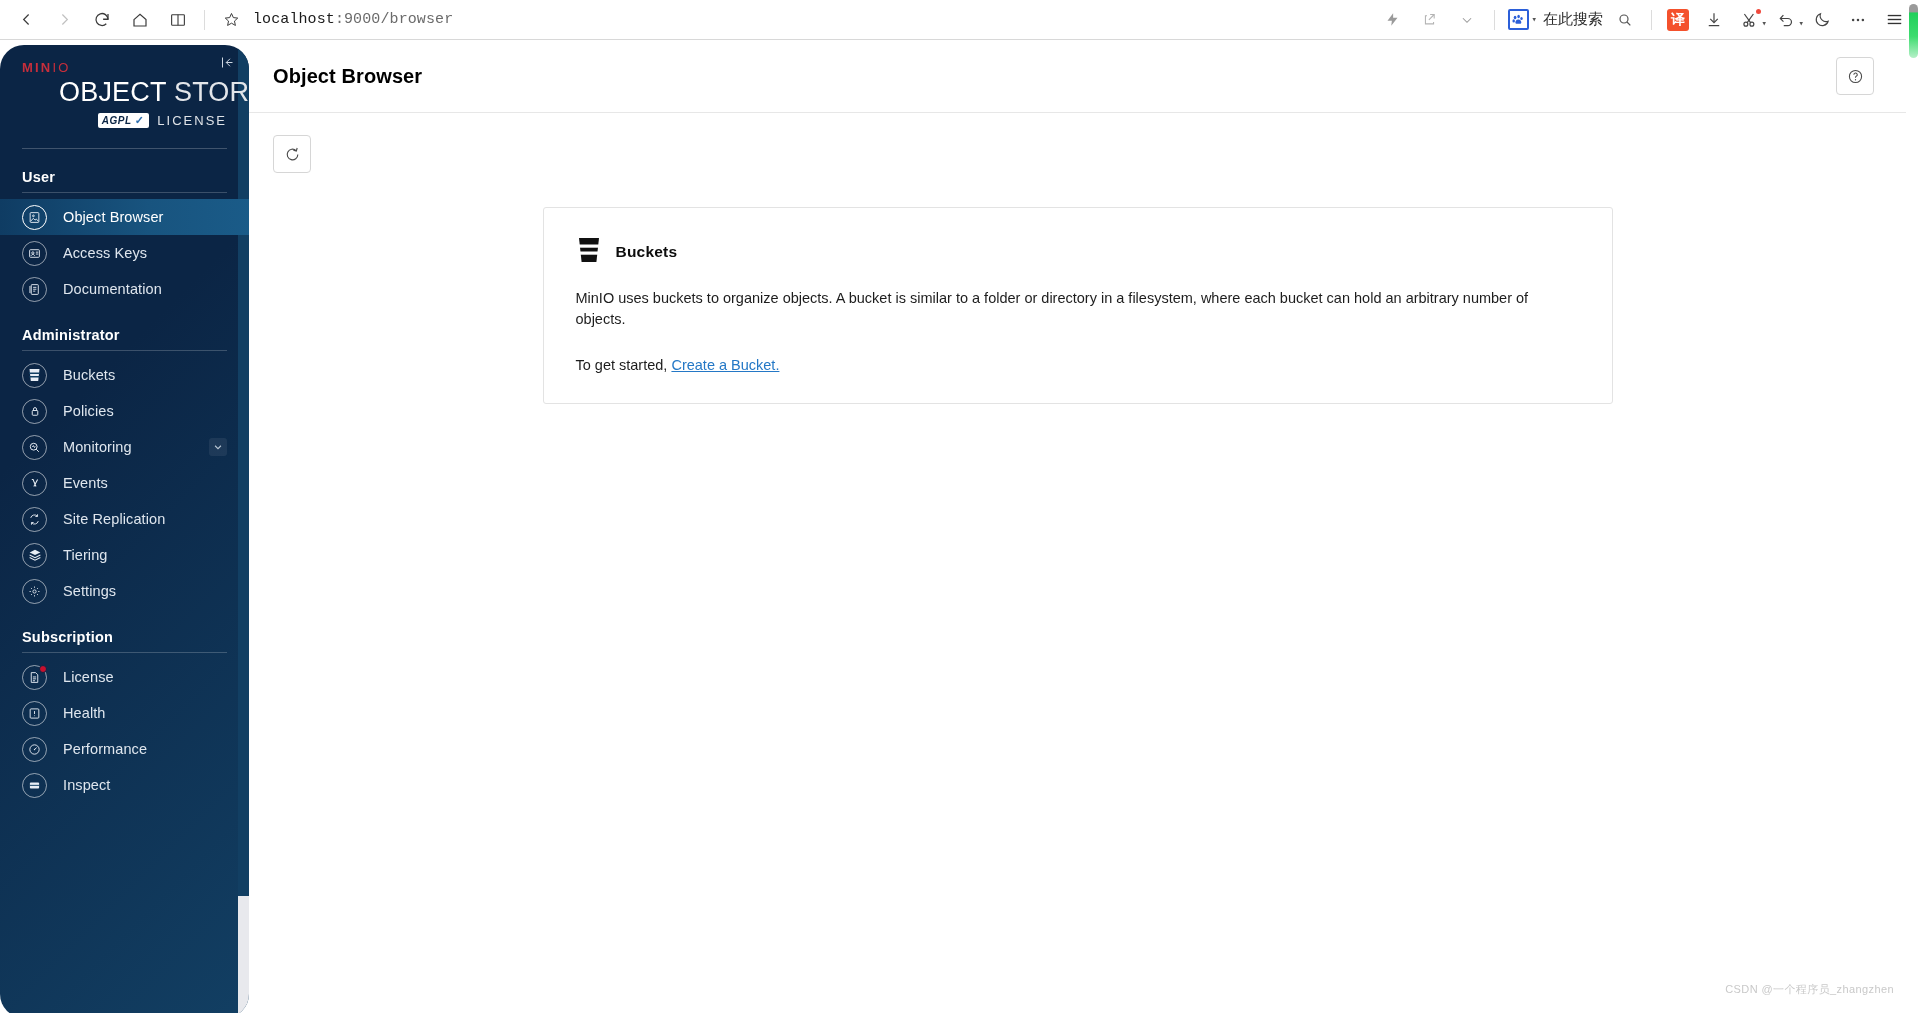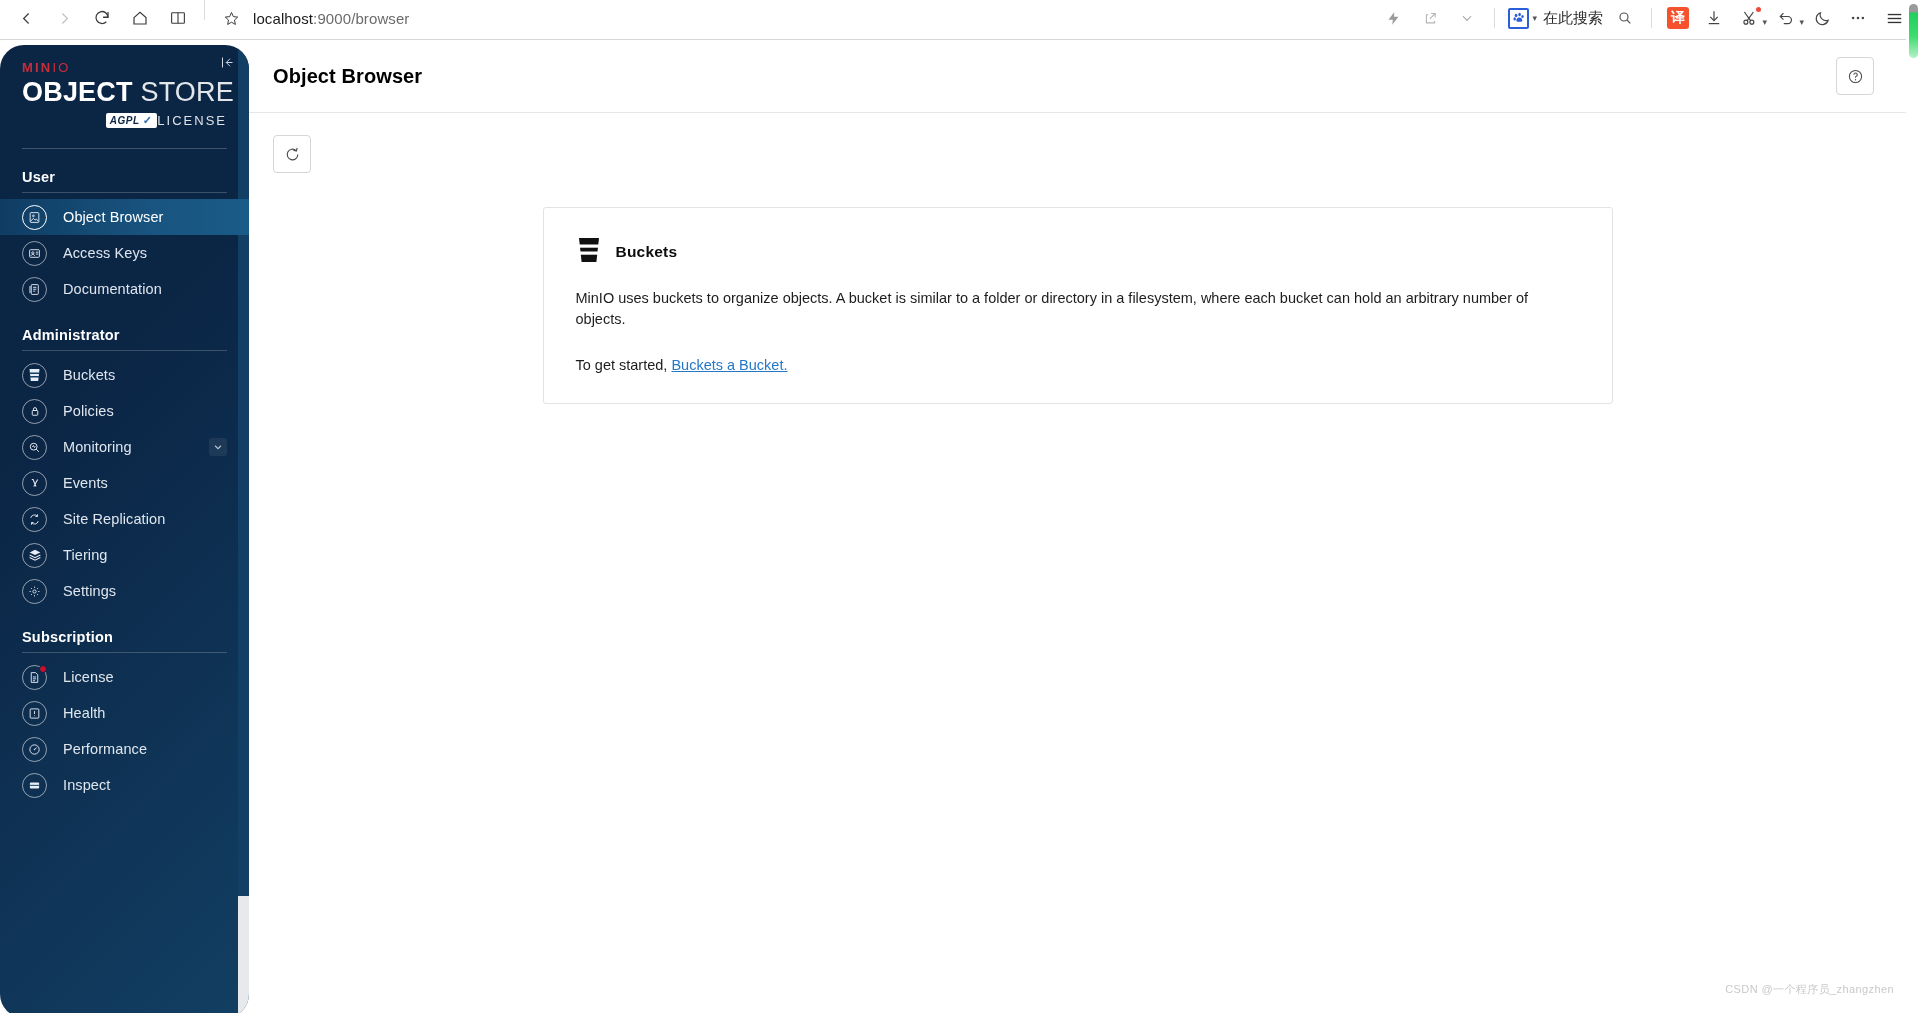--- a/index.html
+++ b/index.html
@@ -6,21 +6,21 @@
   html, body {
     width: 1920px; height: 1013px;
     font-family: "Liberation Sans", sans-serif;
     background: #ffffff; overflow: hidden;
   }
 
   
   .browser-bar {
     position: absolute; top: 0; left: 0; width: 1920px; height: 40px;
     background: #ffffff; border-bottom: 1px solid #d8d8d8;
-    display: flex; align-items: flex-start; padding: 0 8px;
+    display: flex; align-items: center; padding: 0 8px; font-family: Liberation Mono, monospace;
   }
   .nav-icons { display: flex; align-items: center; gap: 2px; }
   .chrome-btn {
     width: 36px; height: 36px; display: flex; align-items: center;
     justify-content: center; border-radius: 4px; cursor: pointer;
     color: #3b3b3b;
   }
   .chrome-btn.disabled { color: #c0c0c0; }
   .chrome-sep {
     width: 1px; height: 20px; background: #dcdcdc; margin: 0 8px;
@@ -76,25 +76,25 @@
     position: relative; padding: 16px 18px 14px 22px;
   }
   .logo-minio {
     font-size: 13px; font-weight: bold; letter-spacing: 2.2px;
     color: #c72e3b; line-height: 1;
   }
   .logo-minio .io { color: #c72e3b; font-weight: normal; }
   .logo-objstore {
     font-size: 27px; line-height: 1.08; margin-top: 4px; white-space: nowrap;
   }
-  .logo-objstore .b1 { font-weight: bold; color: #ffffff; letter-spacing: .2px; }
+  .logo-objstore .b1 { font-weight: normal; color: #ffffff; letter-spacing: .2px; margin-left: 37px; }
   .logo-objstore .b2 { font-weight: normal; color: #e3e6ea; letter-spacing: .2px; }
   .logo-license-row {
     display: flex; align-items: center; justify-content: flex-end;
-    margin-top: 6px; padding-right: 4px;
+    gap: 8px; margin-top: 6px; padding-right: 4px;
   }
   .agpl-chip {
     background: #ffffff; color: #0b2545; font-size: 10px; font-weight: bold;
     padding: 1px 5px 1px 4px; border-radius: 2px; letter-spacing: .5px;
     display: flex; align-items: center; gap: 3px; font-style: italic;
   }
   .agpl-chip .swoosh { color: #2f6fae; font-size: 11px; font-style: normal; }
   .license-word {
     color: #dfe3e8; font-size: 13px; letter-spacing: 2px;
   }
@@ -536,21 +536,21 @@
         <svg width="26" height="28" viewBox="0 0 26 28" fill="#111">
           <path d="M3 2h20l-2.6 24H5.6z"></path>
           <rect x="2" y="8.5" width="22" height="3.2" fill="#fff"></rect>
           <rect x="2.6" y="15.5" width="20.8" height="3.2" fill="#fff"></rect>
         </svg>
       </span>
       <span class="card-title">Buckets</span>
     </div>
     <div class="card-body">MinIO uses buckets to organize objects. A bucket is similar to a folder or directory in a filesystem, where each bucket can hold an arbitrary number of objects.</div>
     <div class="card-cta">
-      <span>To get started, </span><a>Buckets a Bucket.</a>
+      <span>To get started, </span><a>Create a Bucket.</a>
     </div>
   </div>
 </div>
 
 <div class="watermark">CSDN @一个程序员_zhangzhen</div>
 
 <div class="page-scrollbar">
   <div class="page-scroll-thumb"></div>
 </div>
 

